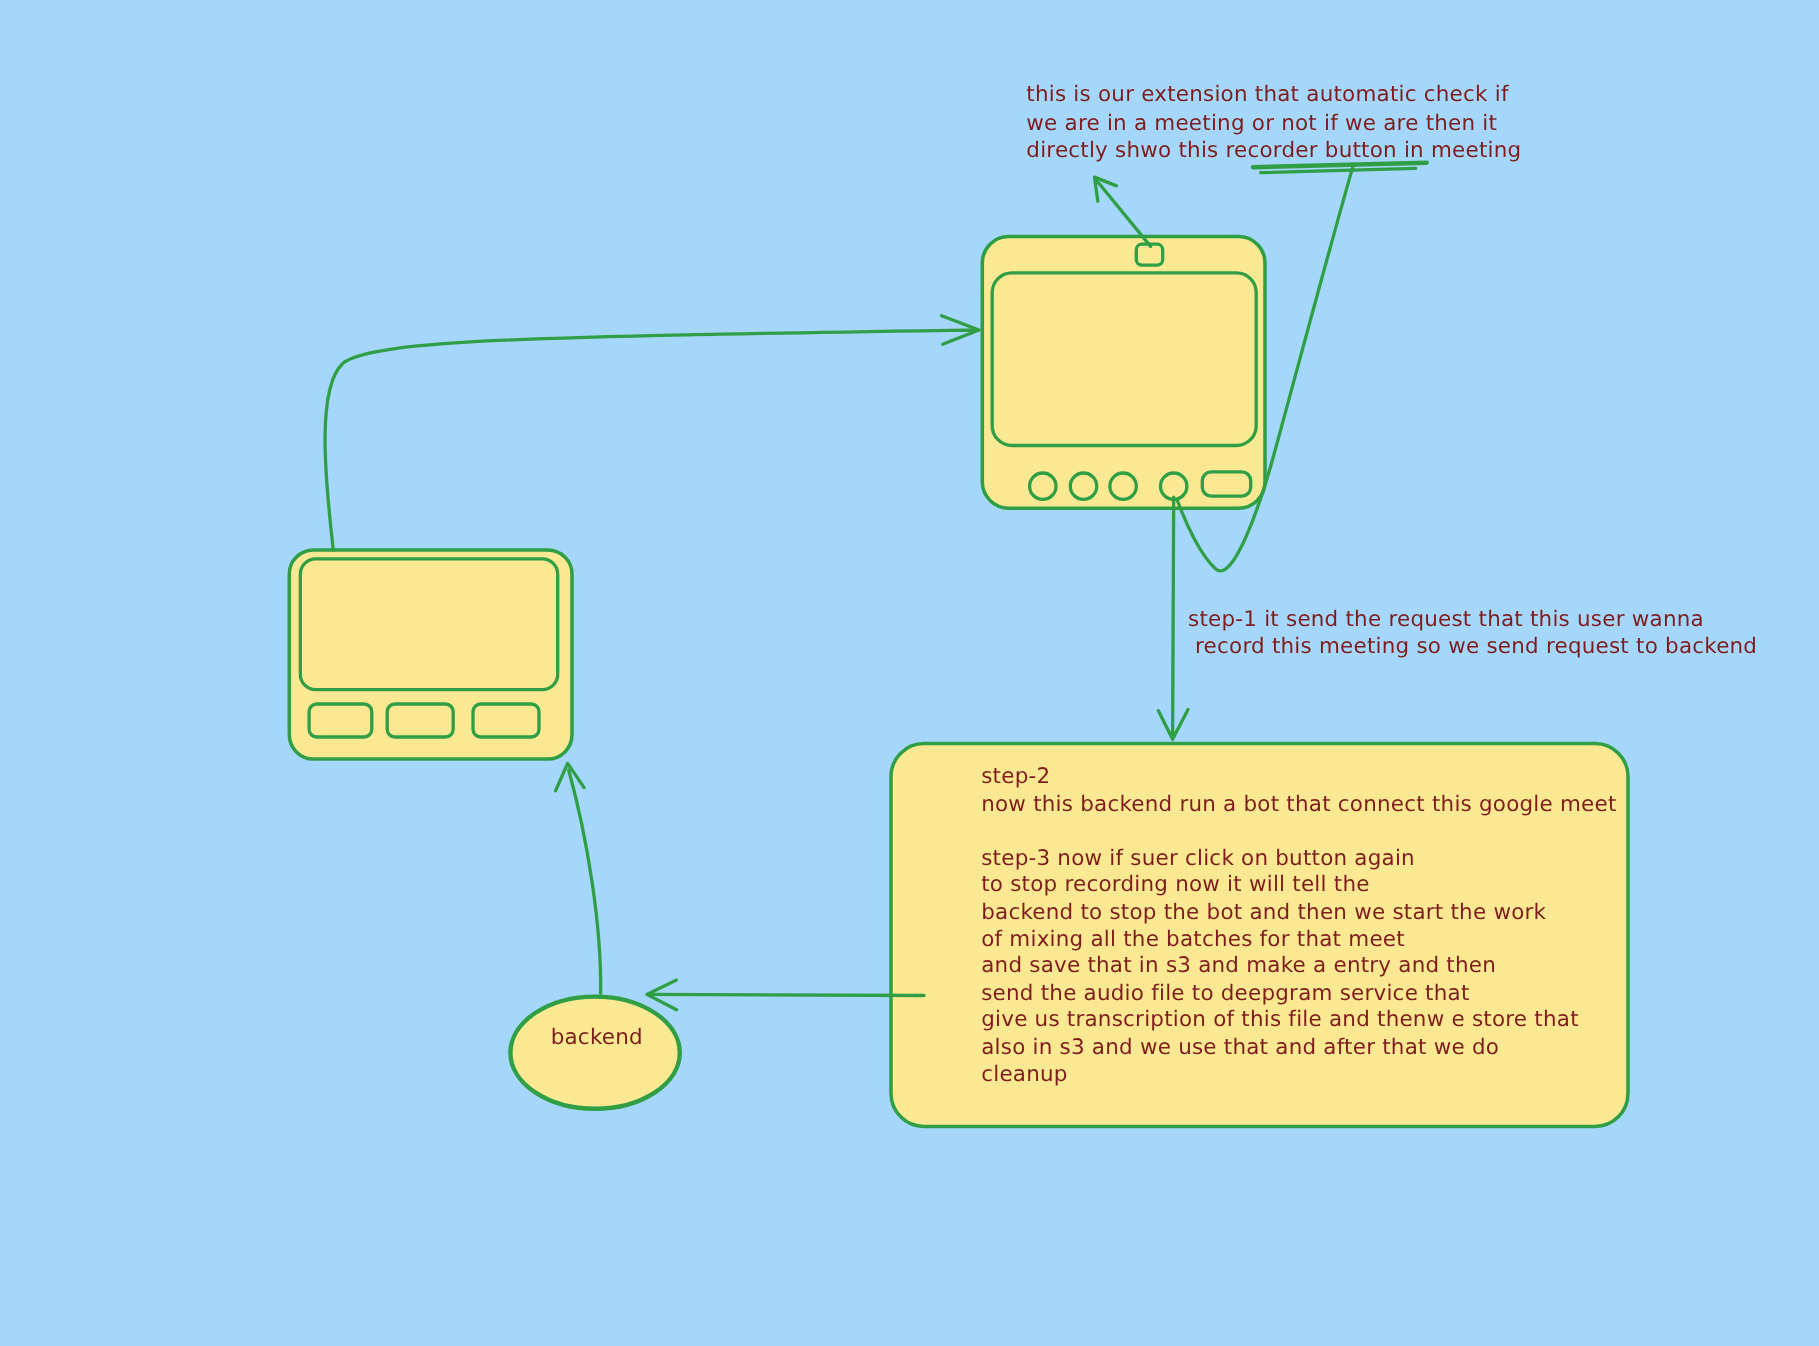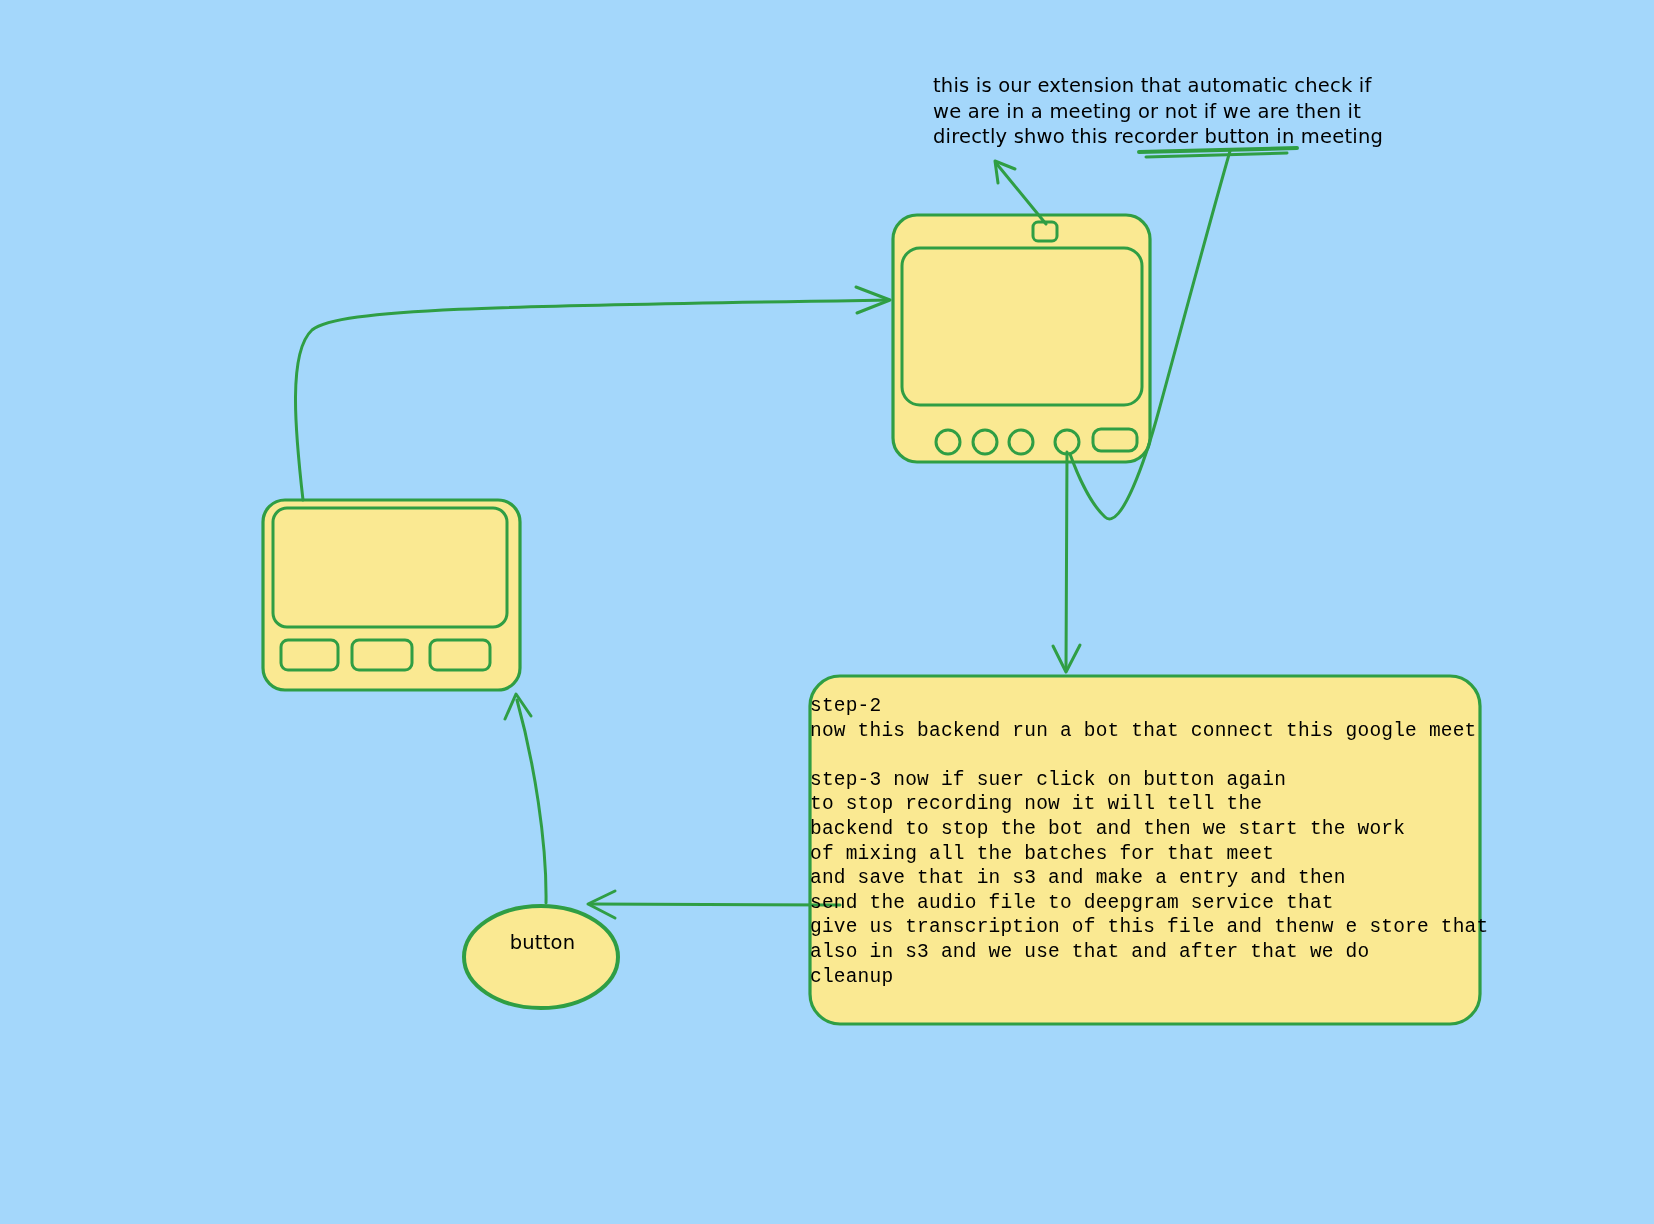--- a/index.html
+++ b/index.html
@@ -9,21 +9,21 @@
     background:#a4d7fb;
     overflow:hidden;
     font-family:"DejaVu Sans", sans-serif;
   }
   #diagram-layer{position:absolute;left:0;top:0;}
   .shape{fill:#fae992;stroke:#2f9e44;stroke-width:3.2;}
   .inner{fill:none;stroke:#2f9e44;stroke-width:3;}
   .wire{fill:none;stroke:#2f9e44;stroke-width:3;stroke-linecap:round;stroke-linejoin:round;}
   .note{
     position:absolute;
-    color:#000000;
+    color:#7f1d1d;
     font-size:19.5px;
     line-height:24.7px;
     white-space:pre;
     letter-spacing:.2px;
   }
   .ellipse-label{text-align:center;}
 </style>
 </head>
 <body>
 
@@ -84,30 +84,32 @@
     <g>
       <path class="wire" d="M 546 903 C 547 842 534 762 517 700"></path>
       <path class="wire" d="M 505 719 L 516 694 L 531 716"></path>
     </g>
   </svg>
 
   <div class="note" style="left:933px;top:73px;line-height:25.5px;">this is our extension that automatic check if
 we are in a meeting or not if we are then it
 directly shwo this recorder button in meeting</div>
 
+  <div class="note" style="left:1080px;top:550px;line-height:25px;">step-1 it send the request that this user wanna
+ record this meeting so we send request to backend</div>
 
 
-  <div class="note" style="left:810px;top:694px;line-height:24.6px;font-family:Liberation Mono, monospace;">step-2
+  <div class="note" style="left:892px;top:694px;line-height:24.6px;">step-2
 now this backend run a bot that connect this google meet
 
 step-3 now if suer click on button again
 to stop recording now it will tell the
 backend to stop the bot and then we start the work
 of mixing all the batches for that meet
 and save that in s3 and make a entry and then
 send the audio file to deepgram service that
 give us transcription of this file and thenw e store that
 also in s3 and we use that and after that we do
 cleanup</div>
 
-  <div class="note ellipse-label" style="left:470px;top:931px;width:145px;">button</div>
+  <div class="note ellipse-label" style="left:470px;top:931px;width:145px;">backend</div>
 
 </div>
 
 </body></html>

